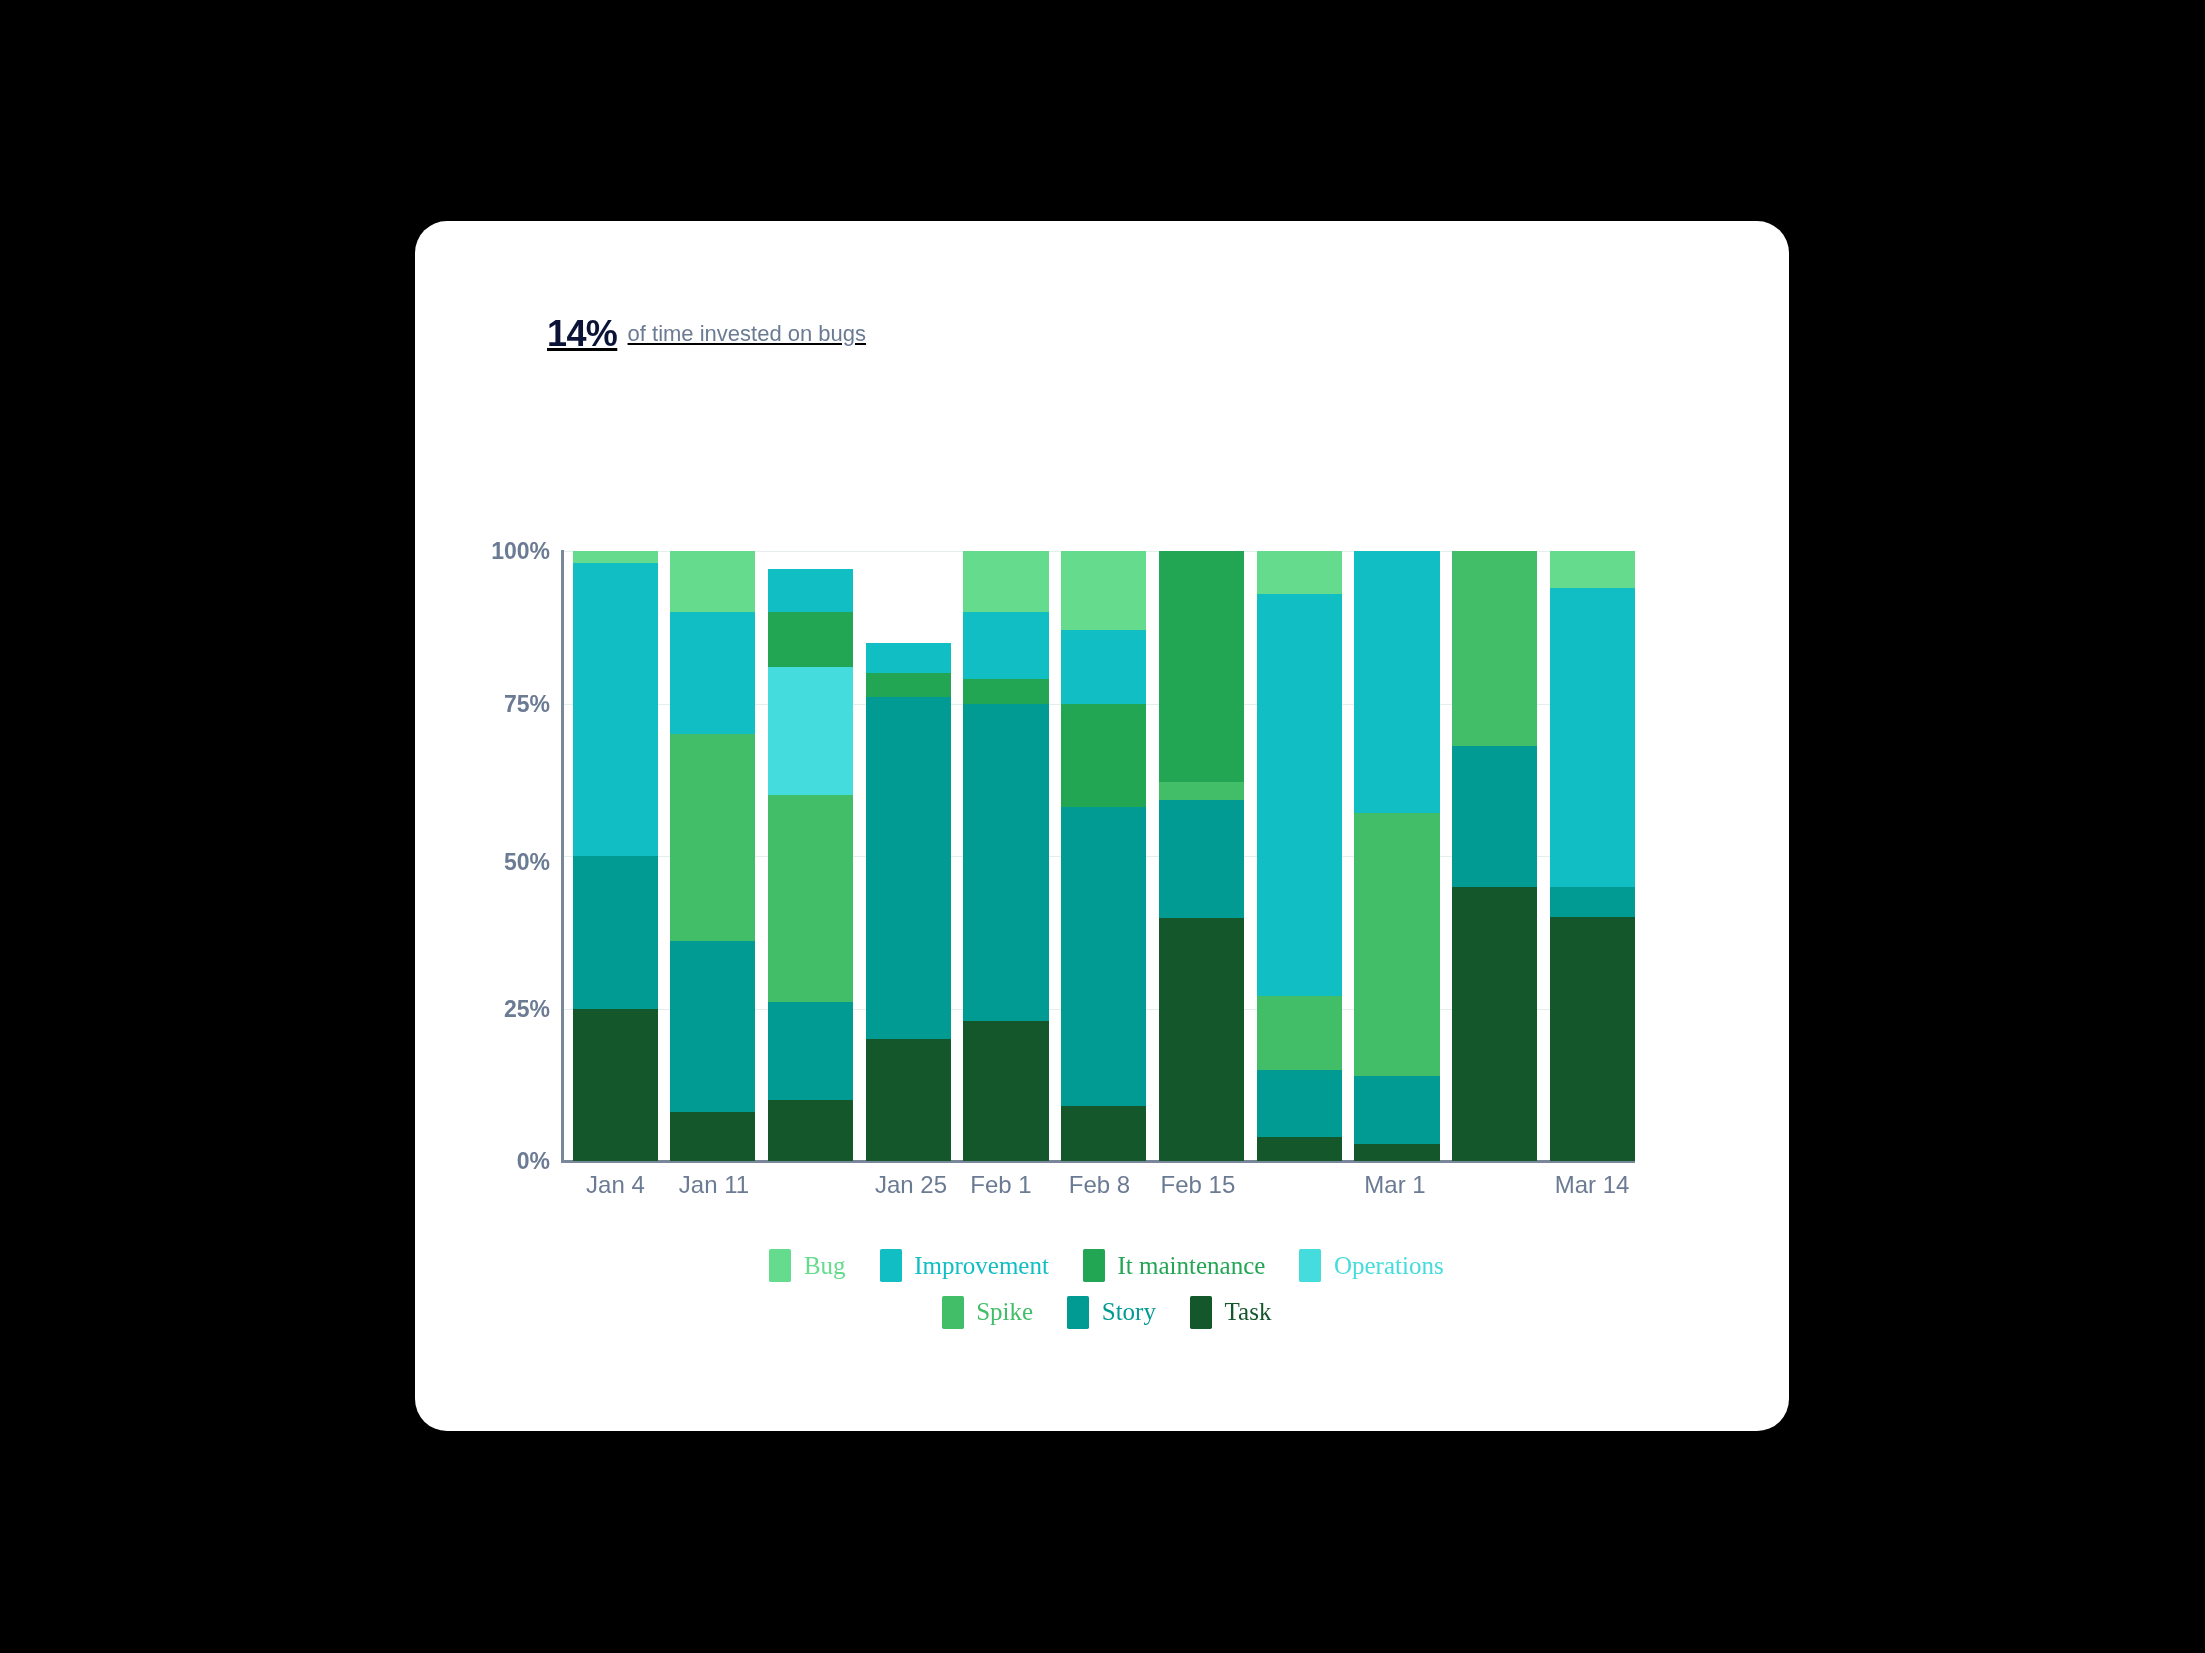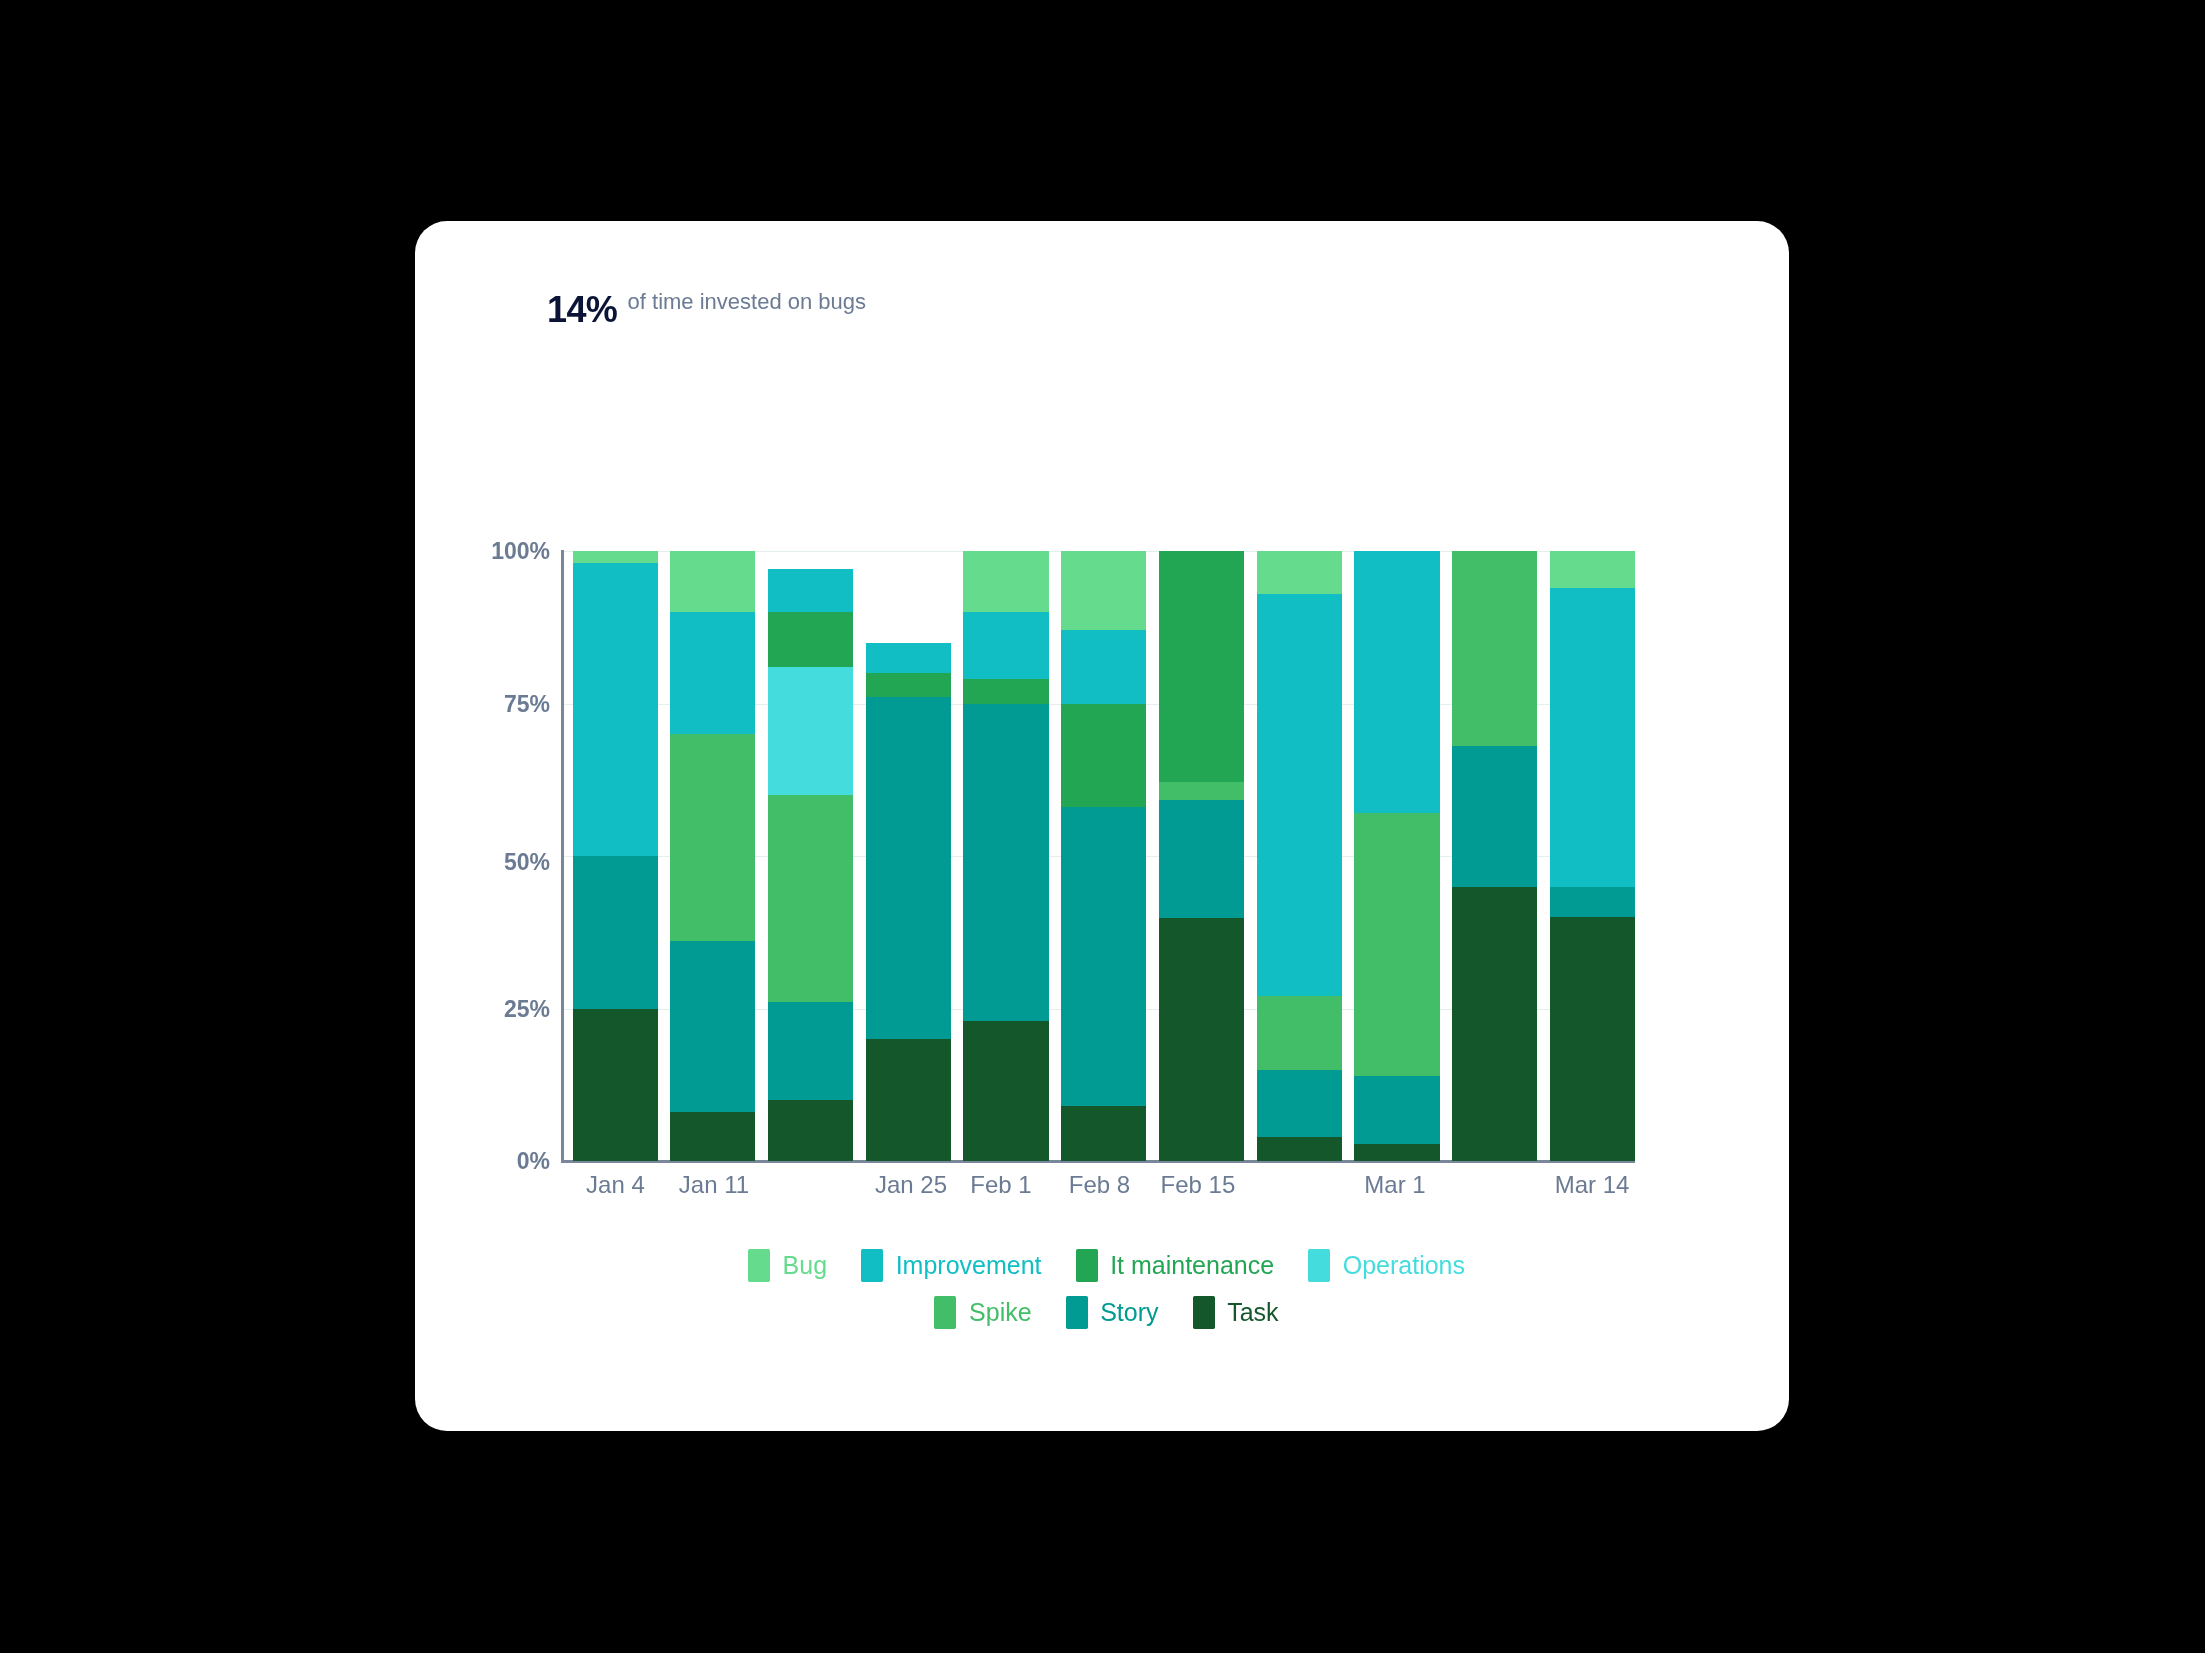--- a/index.html
+++ b/index.html
@@ -28,22 +28,23 @@
   .info-icon {
     width: 30px; height: 30px; border-radius: 50%;
     border: 2.3px solid #b9d5cd;
     display: flex; align-items: center; justify-content: center;
     color: #a6cbc2; font-size: 19.5px; font-weight: 700;
     font-family: "Liberation Serif", serif;
     line-height: 1; padding-bottom: 1.7px;
     flex: 0 0 auto;
   }
   .kpi-row {
-    display: flex; align-items: flex-start; gap: 10.3px;
-    margin-top: 8px;
+    display: flex; align-items: center; gap: 10.3px;
+    margin-top: 32px;
+    text-decoration: underline;
   }
   .kpi-value { font-size: 36px; font-weight: 700; color: #0b1436; letter-spacing: -0.6px; }
   .kpi-label { font-size: 22px; color: #6b7b93; font-weight: 400; }
   .kpi-delta { margin-top: 11.5px; font-size: 24px; font-weight: 500; color: #2bbd62; }
 
   
   .chart-area {
     position: absolute;
     left: 0; top: 0; width: 1374px; height: 1210px;
   }
@@ -95,20 +96,21 @@
   }
   .x-label {
     text-align: center;
     font-size: 24px; color: #6b7b93;
     white-space: nowrap;
   }
 
   .legend {
     position: absolute; left: 0; top: 1028px;
     width: 1383px;
+    font-family: Liberation Serif, serif;
   }
   .legend-row {
     display: flex; justify-content: center; align-items: center;
     gap: 34px; margin-bottom: 13.8px;
   }
   .legend-item { display: flex; align-items: center; gap: 12.6px; }
   .legend-swatch { width: 22px; height: 33px; border-radius: 1.7px; flex: 0 0 auto; }
   .legend-text { font-size: 25px; font-weight: 500; white-space: nowrap; }
 </style>
 </head>

